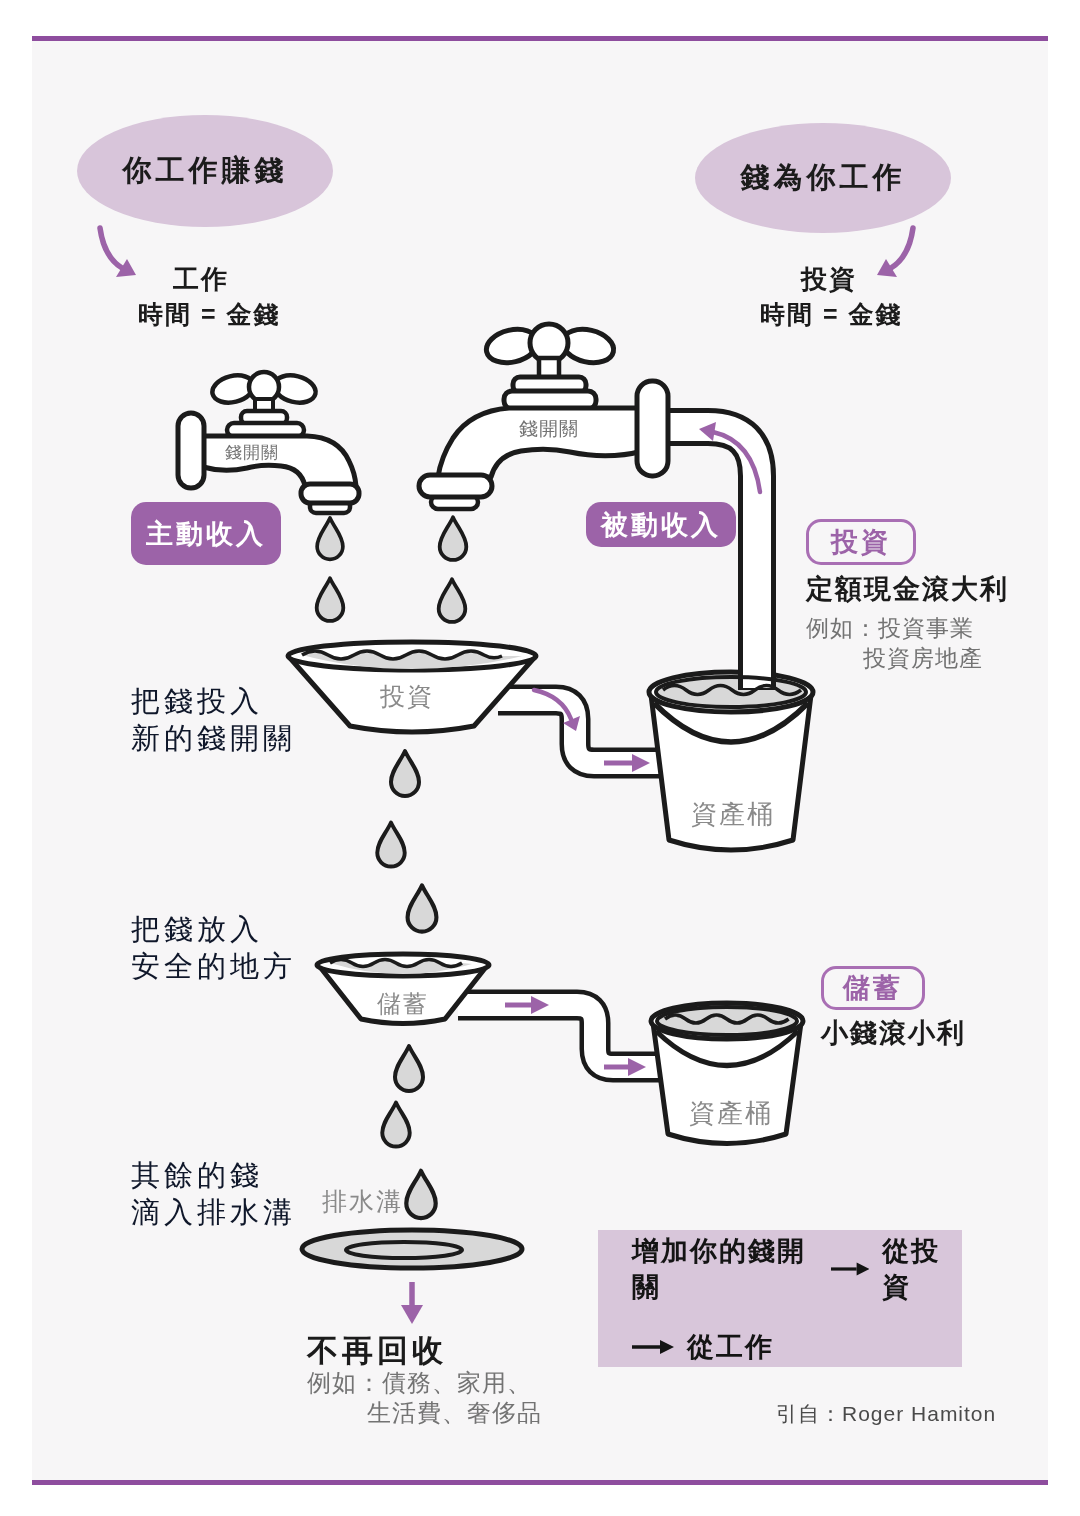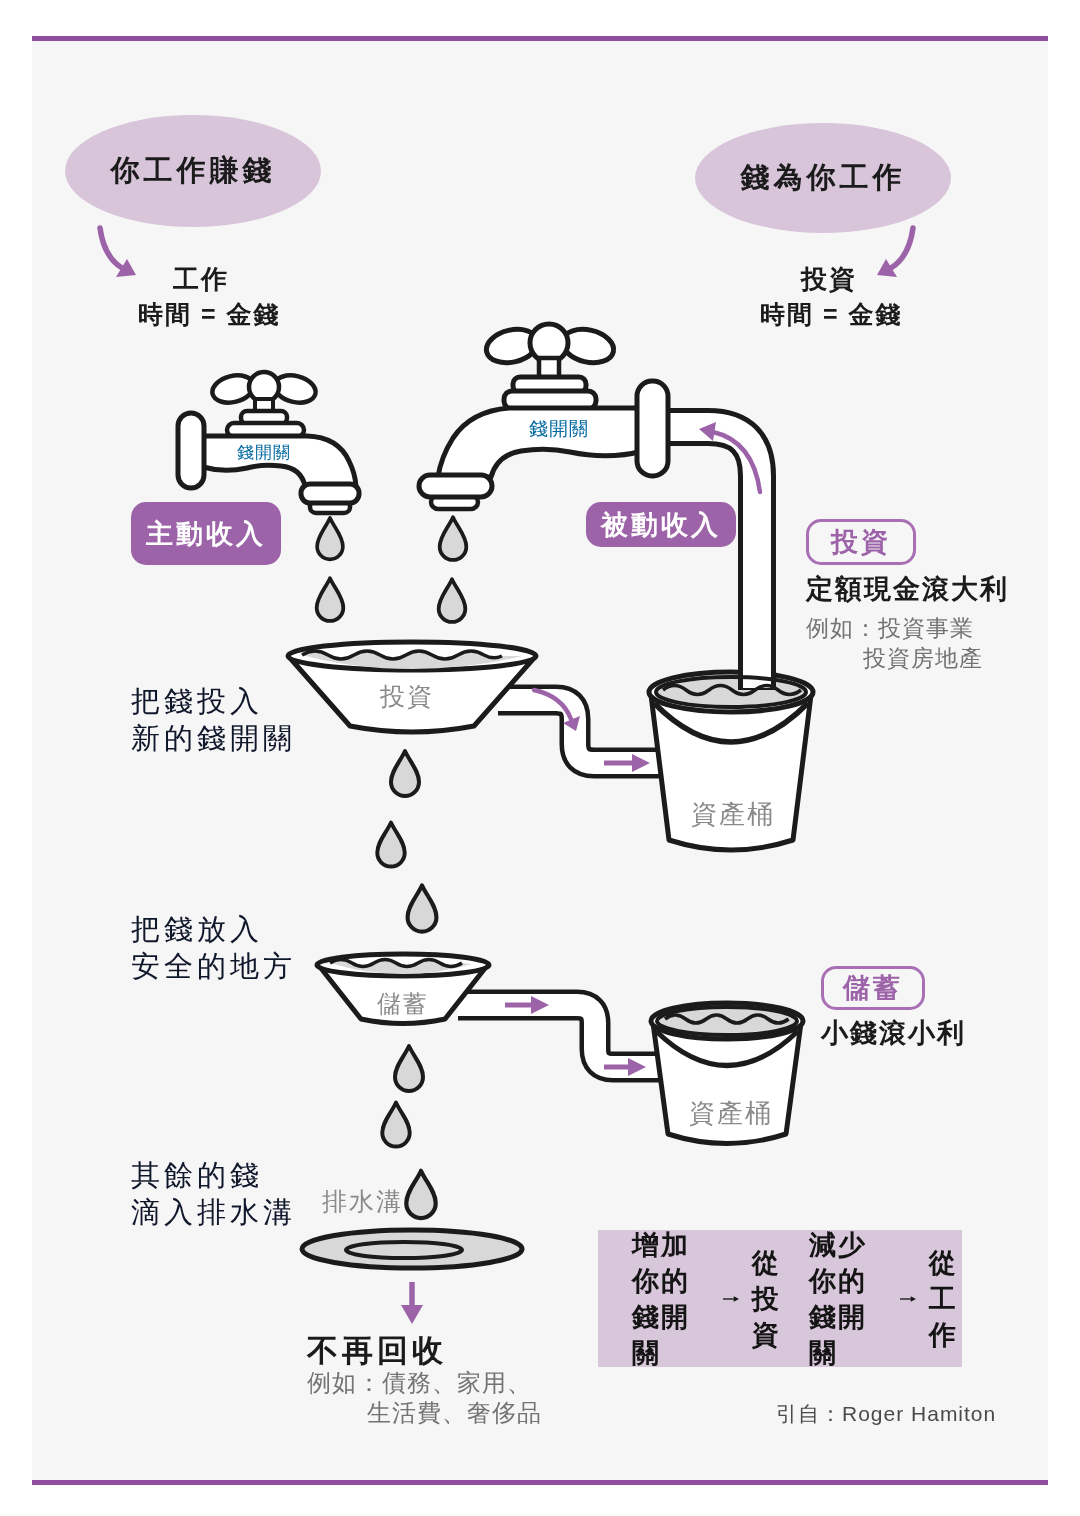--- a/index.html
+++ b/index.html
@@ -13,45 +13,45 @@
   .rule{position:absolute;left:32px;width:1016px;height:5px;background:#8e4d9e;}
   .rule.top{top:36px;}
   .rule.bottom{top:1480px;}
   .diagram-svg{position:absolute;left:0;top:0;width:1080px;height:1516px;z-index:2;}
   .txt{position:absolute;z-index:3;white-space:nowrap;}
   .bubble{
     position:absolute;z-index:1;background:#d8c5da;border-radius:50%;
     display:flex;align-items:center;justify-content:center;
     font-size:29px;font-weight:bold;letter-spacing:4px;color:#1b1b1b;
   }
-  .bubble.left{left:65px;top:115px;width:256px;height:112px;}
+  .bubble.left{left:77px;top:115px;width:256px;height:112px;}
   .bubble.right{left:695px;top:123px;width:256px;height:110px;}
   .flow-label{font-size:26px;font-weight:bold;letter-spacing:2px;}
   .equation{font-size:25px;font-weight:bold;letter-spacing:2px;}
   .pill{
     position:absolute;z-index:3;background:#9c63a8;color:#ffffff;border-radius:15px;
     display:flex;align-items:center;justify-content:center;
     font-size:27px;font-weight:bold;letter-spacing:3px;
   }
   .tagbox{
     position:absolute;z-index:3;border:3px solid #a96fb4;border-radius:15px;
     color:#9c63a8;display:flex;align-items:center;justify-content:center;
     font-size:27px;font-weight:bold;letter-spacing:3px;background:transparent;
   }
   .headline{font-size:27px;font-weight:bold;letter-spacing:2px;color:#1b1b1b;}
   .example{font-size:23px;color:#737373;letter-spacing:1px;line-height:30px;}
   .example .l2{margin-left:57px;}
   .note{font-size:29px;font-weight:500;letter-spacing:4px;line-height:37px;color:#0f172a;}
   .glabel{color:#8a8a8a;letter-spacing:2px;}
-  .faucet-label{font-size:17px;color:#0369a1;letter-spacing:1px;text-align:right;font-family:Liberation Mono, monospace;}
+  .faucet-label{font-size:17px;color:#737373;letter-spacing:1px;text-align:left;font-family:Liberation Mono, monospace;}
   .faucet-label.big{font-size:19px;}
   .drain-title{font-size:31px;font-weight:bold;letter-spacing:4px;color:#1b1b1b;}
   .summary-box{
     position:absolute;left:598px;top:1230px;width:364px;height:137px;z-index:3;
-    background:#d8c6da;display:flex;flex-direction:row;justify-content:center;
+    background:#d8c6da;display:flex;flex-direction:column;justify-content:center;
     gap:24px;padding-left:34px;box-sizing:border-box;
   }
   .summary-row{display:flex;align-items:center;gap:13px;font-size:27px;font-weight:bold;letter-spacing:2px;color:#141414;}
   .credit{font-size:21px;color:#4a4a4a;letter-spacing:1px;}
 </style>
 </head>
 <body>
 
 <div class="page">
   <div class="rule top"></div>
@@ -245,21 +245,20 @@
   <div class="summary-box">
     <div class="summary-row">
       <span>增加你的錢開關</span>
       <svg width="42" height="16" viewBox="0 0 42 16">
         <line x1="0" y1="8" x2="28" y2="8" stroke="#141414" stroke-width="3.5"></line>
         <polygon points="28,1 42,8 28,15" fill="#141414"></polygon>
       </svg>
       <span>從投資</span>
     </div>
     <div class="summary-row">
-      <span>減少你的錢開關</span>
       <svg width="42" height="16" viewBox="0 0 42 16">
         <line x1="0" y1="8" x2="28" y2="8" stroke="#141414" stroke-width="3.5"></line>
         <polygon points="28,1 42,8 28,15" fill="#141414"></polygon>
       </svg>
       <span>從工作</span>
     </div>
   </div>
 
   <div class="txt credit" style="left:776px;top:1400px;">引自：Roger Hamiton</div>
 </div>

